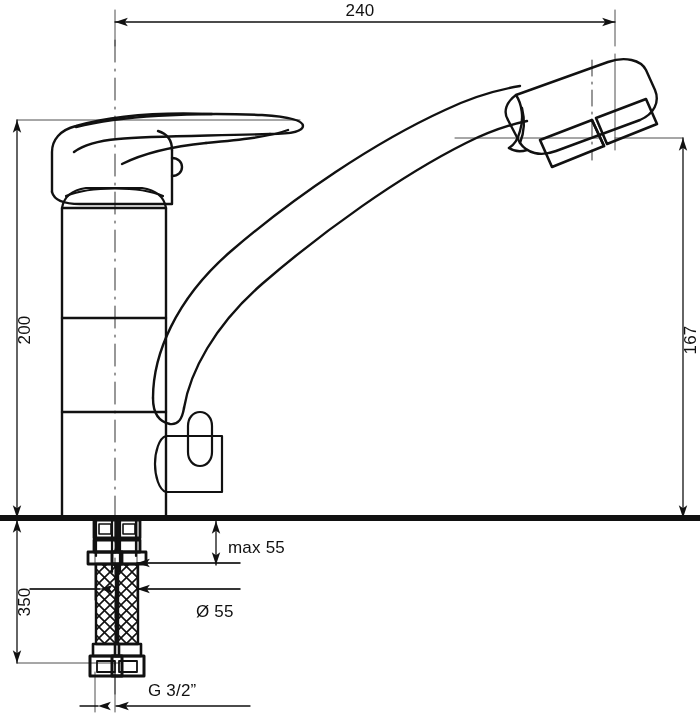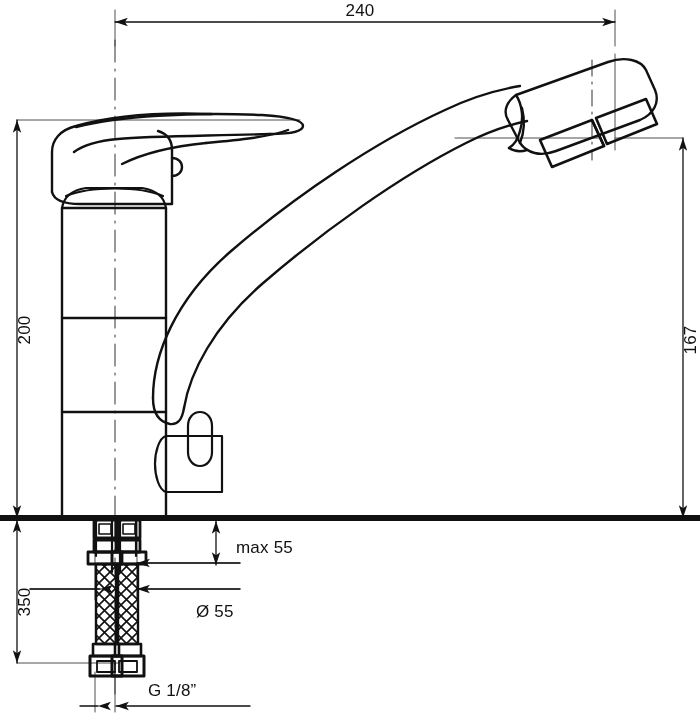--- a/index.html
+++ b/index.html
@@ -169,19 +169,19 @@
 </svg>
 
 <div class="lbl" style="left:360px;top:2px;transform:translateX(-50%);">240</div>
 
 <div class="lbl rot" style="left:16px;top:330px;transform:rotate(-90deg) translateX(-50%);">200</div>
 
 <div class="lbl rot" style="left:682px;top:340px;transform:rotate(-90deg) translateX(-50%);">167</div>
 
 <div class="lbl rot" style="left:16px;top:602px;transform:rotate(-90deg) translateX(-50%);">350</div>
 
-<div class="lbl" style="left:236px;top:539px;">max 55</div>
+<div class="lbl" style="left:228px;top:539px;">max 55</div>
 
 <div class="lbl" style="left:196px;top:603px;">Ø 55</div>
 
-<div class="lbl" style="left:148px;top:682px;">G 1/8”</div>
+<div class="lbl" style="left:148px;top:682px;">G 3/2”</div>
 
 </div>
 
 </body></html>

